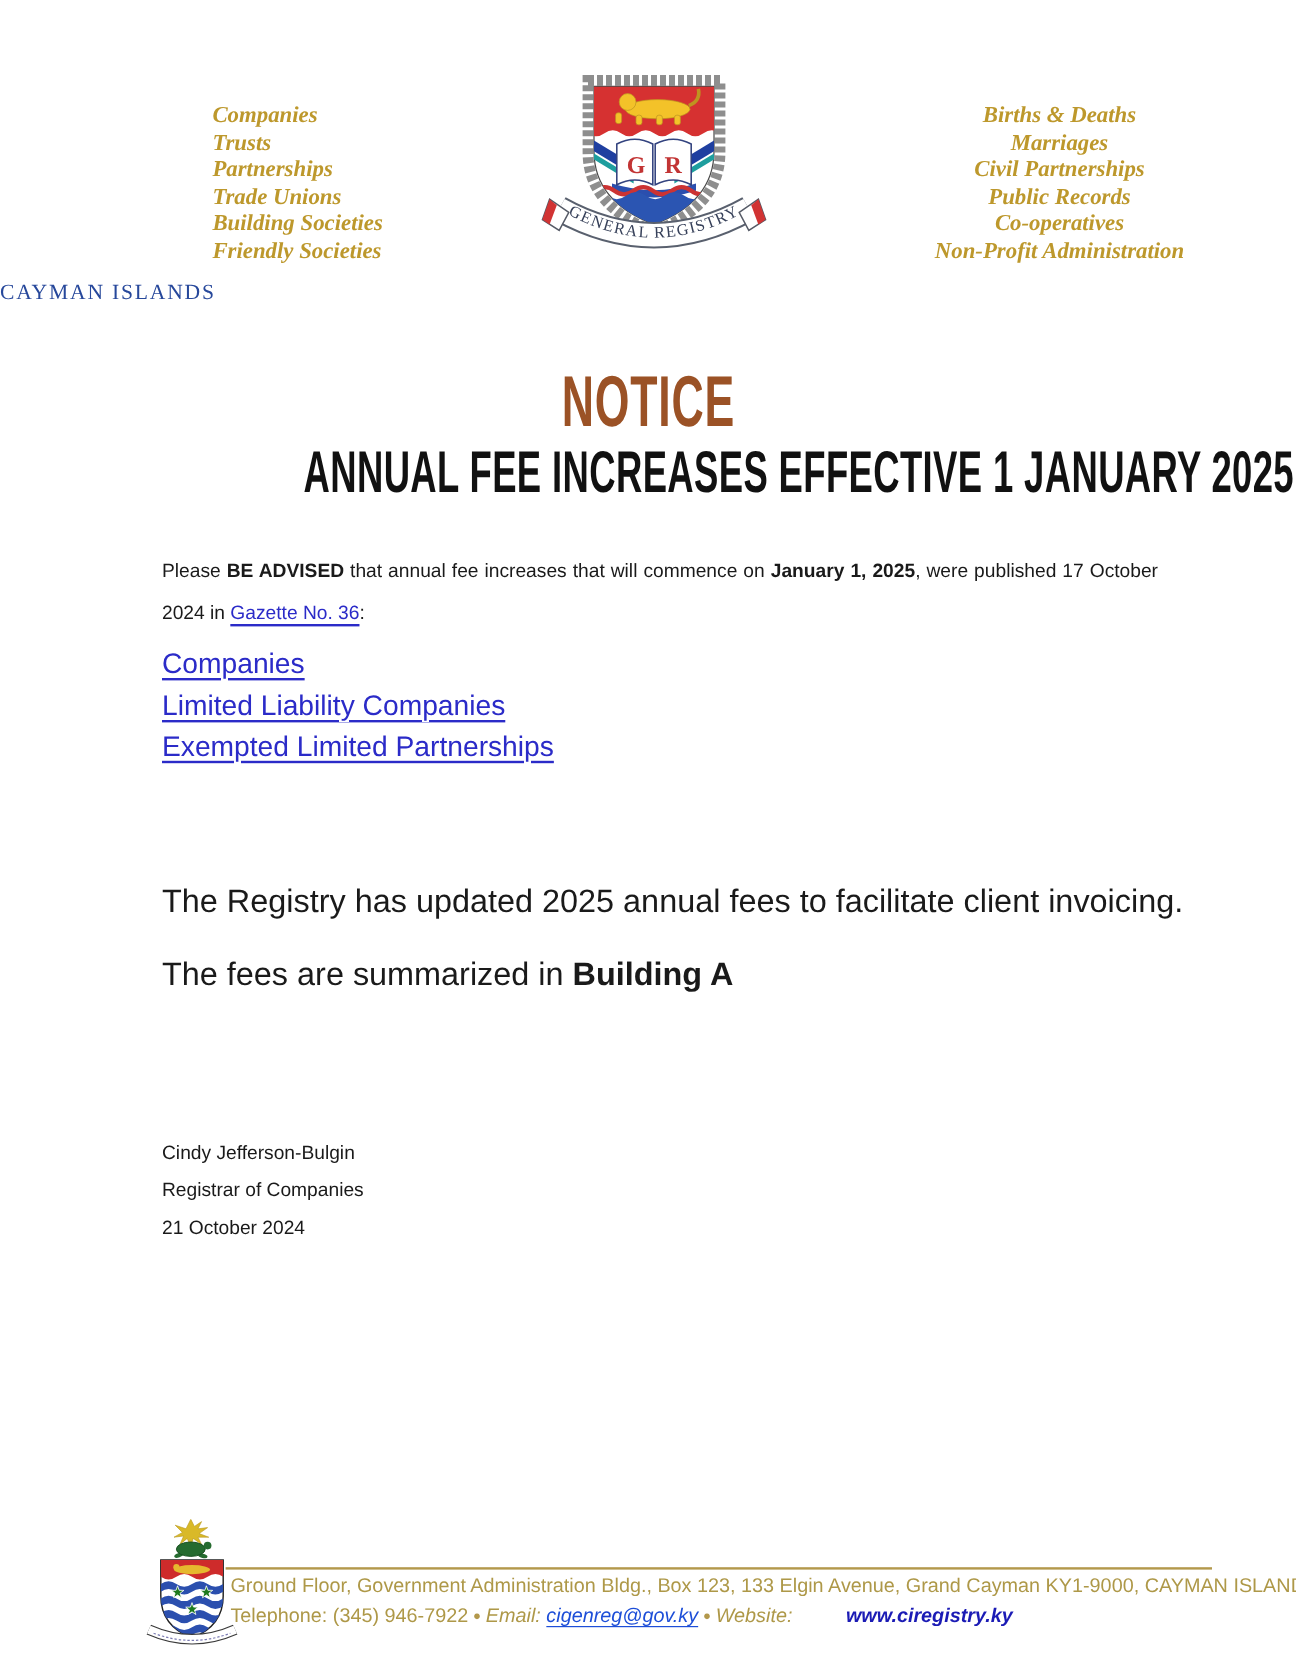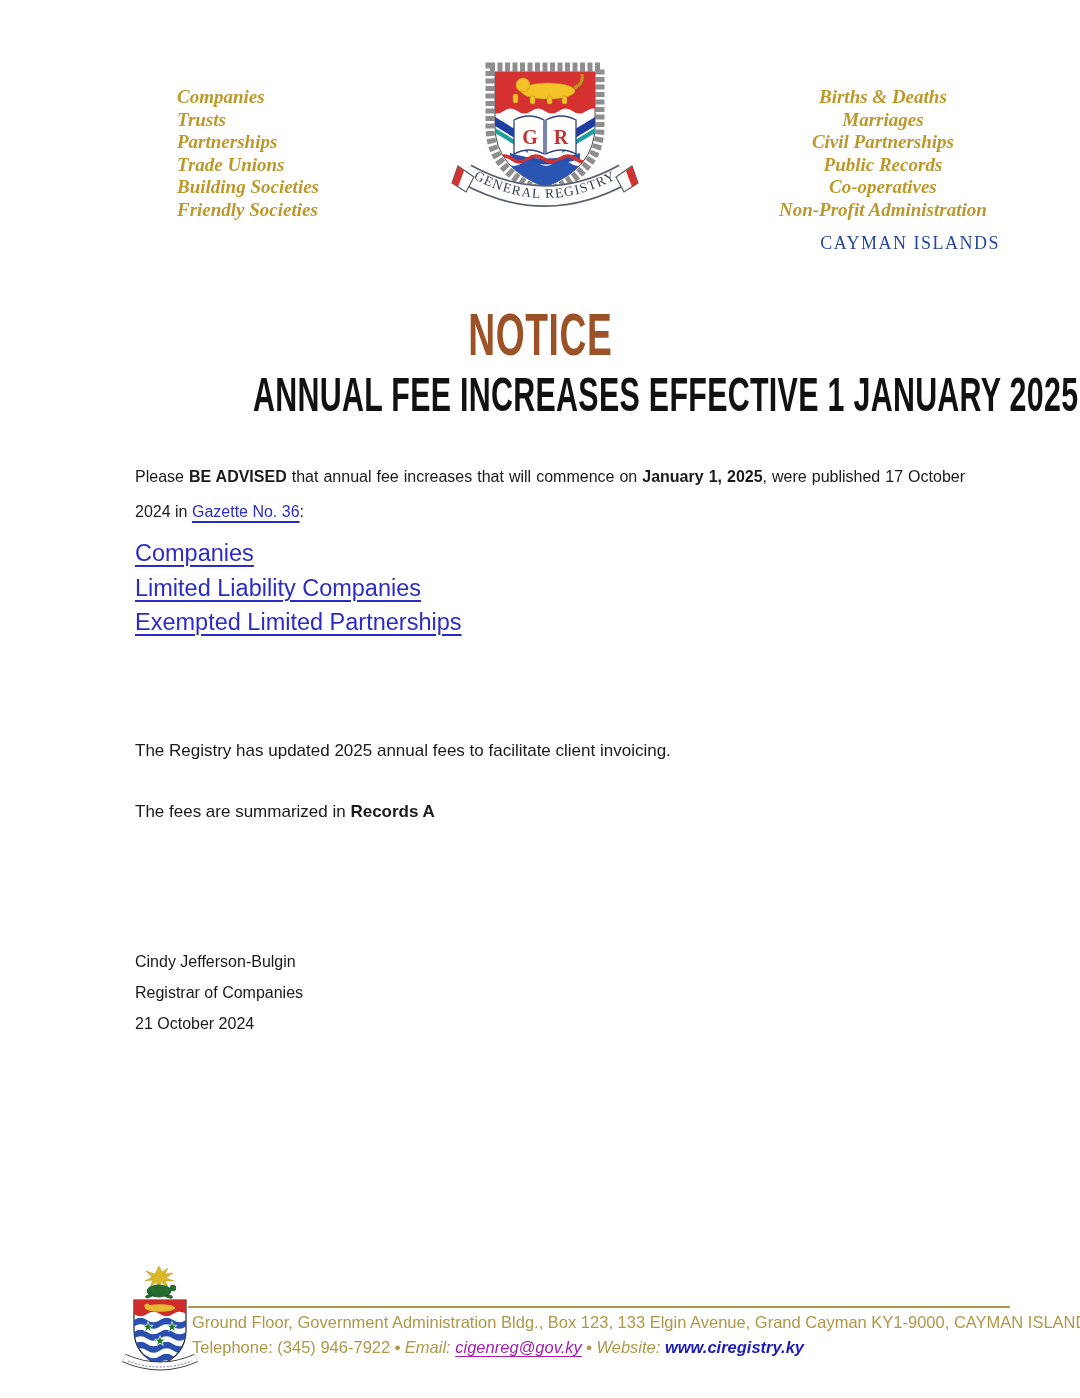--- a/index.html
+++ b/index.html
@@ -5,54 +5,54 @@
   html,body{margin:0;padding:0;background:#ffffff;}
   .page{position:relative;width:1080px;height:1398px;background:#ffffff;overflow:hidden;
         font-family:"Liberation Sans",sans-serif;color:#1a1a1a;}
 
   
   .services{position:absolute;font-family:"Liberation Serif",serif;font-weight:bold;font-style:italic;
             font-size:19px;line-height:22.5px;color:#BD982C;white-space:nowrap;}
   .services-left{left:177px;top:86px;}
   .services-right{left:779px;top:86px;text-align:center;}
   .crest-wrap{position:absolute;left:450px;top:60px;width:190px;height:170px;}
-  .country-row{position:absolute;left:0;top:233px;width:1000px;text-align:right;
+  .country-row{position:absolute;left:0;top:233px;width:1000px;text-align:left;
                font-family:"Liberation Serif",serif;font-size:18px;letter-spacing:1.5px;color:#27489B;}
 
   
   .center-row{position:absolute;left:0;width:1080px;text-align:center;white-space:nowrap;}
   .notice-row{top:300px;height:70px;line-height:70px;}
   .notice-word{display:inline-block;font-size:60px;font-weight:700;letter-spacing:1px;color:#9B5226;
                transform:scaleX(0.62);transform-origin:50% 50%;}
   .title-row{top:368px;height:52px;line-height:52px;}
   .title-word{display:inline-block;font-size:49px;font-weight:700;letter-spacing:0.5px;color:#111111;
               transform:scaleX(0.62);transform-origin:50% 50%;}
 
   
   .intro{position:absolute;left:135px;top:444px;width:830px;font-size:16px;line-height:34.5px;
          text-align:justify;}
   .intro b{font-weight:700;}
   a.doclink{color:#2B2BC8;text-decoration:underline;text-decoration-thickness:1.5px;
             text-underline-offset:4px;cursor:pointer;}
   .link-list{position:absolute;left:135px;top:536px;font-size:23.5px;line-height:34.5px;}
-  .para{position:absolute;left:135px;font-size:17px;line-height:34px;}
+  .para{position:absolute;left:135px;font-size:27px;line-height:34px;}
   .para2{top:734px;}
   .para3{top:795px;}
   .signature{position:absolute;left:135px;top:946px;font-size:16px;line-height:31px;}
 
   
   .arms-wrap{position:absolute;left:118px;top:1266px;width:84px;height:112px;}
   .footer-rule{position:absolute;left:188px;top:1306px;width:822px;height:2px;background:#B3984B;}
   .footer-line{position:absolute;left:192px;font-size:16.5px;color:#AE9848;white-space:nowrap;}
   .footer-address{top:1313px;}
   .footer-contact{top:1338px;}
   .footer-bullet{color:#B3984B;font-size:11px;vertical-align:2px;padding:0 4px;}
   .ital{font-style:italic;}
-  a.email-link{color:#a21caf;font-style:italic;text-decoration:underline;text-underline-offset:3px;cursor:pointer;}
-  a.website-link{color:#1B1BB5;font-style:italic;font-weight:bold;text-decoration:none;cursor:pointer;}
+  a.email-link{color:#1d4ed8;font-style:italic;text-decoration:underline;text-underline-offset:3px;cursor:pointer;}
+  a.website-link{color:#1B1BB5;font-style:italic;font-weight:bold;text-decoration:none;cursor:pointer;margin-left:40px;}
 </style>
 </head>
 <body>
 
 <div class="page">
 
   <div class="services services-left">
     <div>Companies</div>
     <div>Trusts</div>
     <div>Partnerships</div>
@@ -143,21 +143,21 @@
 
   <p class="intro"><span>Please </span><b>BE ADVISED</b><span> that annual fee increases that will commence on </span><b>January 1, 2025</b><span>, were published 17 October 2024 in </span><a class="doclink">Gazette No. 36</a><span>:</span></p>
 
   <div class="link-list">
     <div><a class="doclink">Companies</a></div>
     <div><a class="doclink">Limited Liability Companies</a></div>
     <div><a class="doclink">Exempted Limited Partnerships</a></div>
   </div>
 
   <div class="para para2">The Registry has updated 2025 annual fees to facilitate client invoicing.</div>
-  <div class="para para3"><span>The fees are summarized in </span><b>Records A</b></div>
+  <div class="para para3"><span>The fees are summarized in </span><b>Building A</b></div>
 
   <div class="signature">
     <div>Cindy Jefferson-Bulgin</div>
     <div>Registrar of Companies</div>
     <div>21 October 2024</div>
   </div>
 
   <div class="arms-wrap">
     <svg width="84" height="112" viewBox="0 0 84 112">
       <defs>

